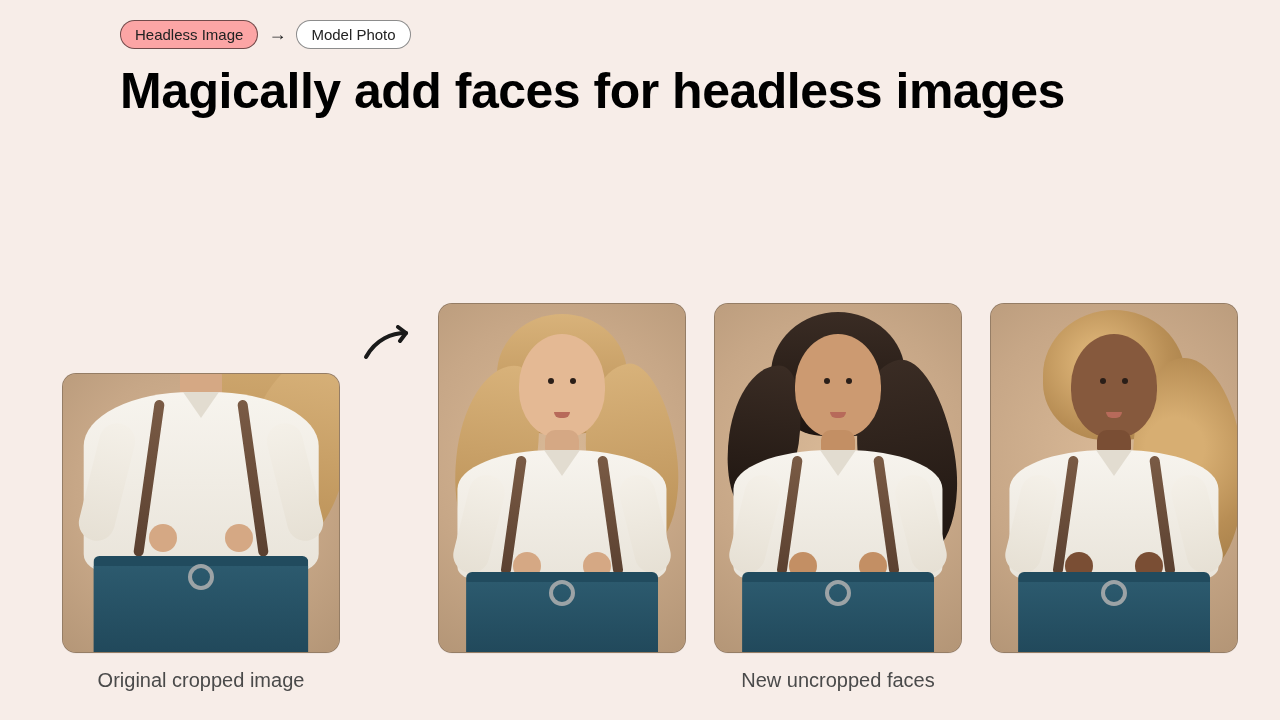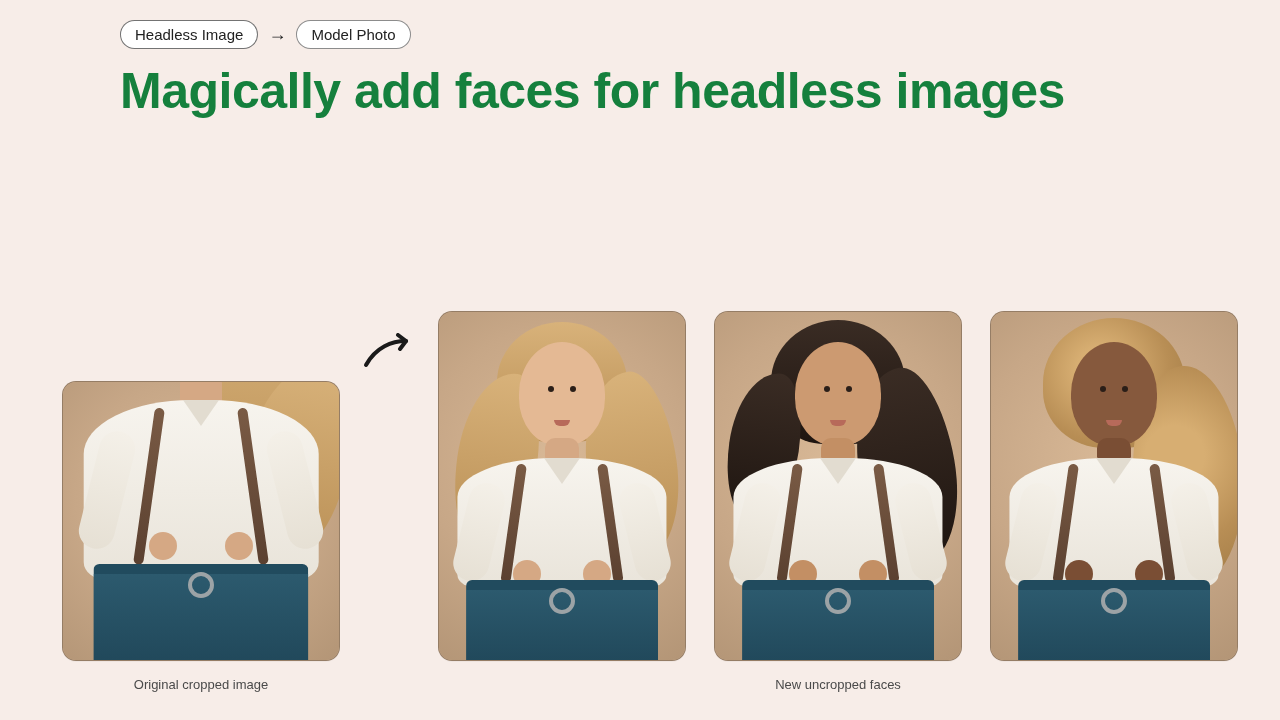--- a/index.html
+++ b/index.html
@@ -22,33 +22,33 @@
   .pill {
     display: inline-block;
     padding: 6px 14px;
     border-radius: 999px;
     font-size: 15px;
     font-weight: 500;
     border: 1px solid rgba(0,0,0,.6);
     color: #222;
     line-height: 1;
   }
-  .pill-filled { background: #ffffff; border-color: rgba(0,0,0,.55); }
+  .pill-filled { background: #fca5a5; border-color: rgba(0,0,0,.55); }
   .pill-outline { background: #fff; border-color: rgba(0,0,0,.45); }
   .pill-arrow {
     font-size: 18px;
     font-weight: 700;
     color: #222;
     margin: 0 2px;
   }
   .headline {
     font-size: 50px;
     font-weight: 800;
     letter-spacing: -0.5px;
-    color: #15803d;
+    color: #000000;
     line-height: 1.15;
     margin-bottom: 6px;
   }
   .subhead {
     font-size: 28px;
     font-weight: 400;
     color: #1A1A1A;
     letter-spacing: -0.2px;
   }
 
@@ -69,21 +69,21 @@
     background: #C7A787;
     position: relative;
     box-shadow: 0 1px 0 rgba(0,0,0,.03);
   }
   .card.small { width: 278px; height: 280px; }
   .card.large { width: 248px; height: 350px; }
   .right-group { display: flex; flex-direction: column; align-items: center;}
   .right-cards { display:flex; gap:28px; }
   .caption {
     margin-top: 16px;
-    font-size: 13px;
+    font-size: 20px;
     color: #4A4A4A;
     font-weight: 400;
   }
 
   .arrow-wrap {
     align-self: flex-start;
     margin-top: 22px;
     margin-left: -6px;
     margin-right: -6px;
   }

